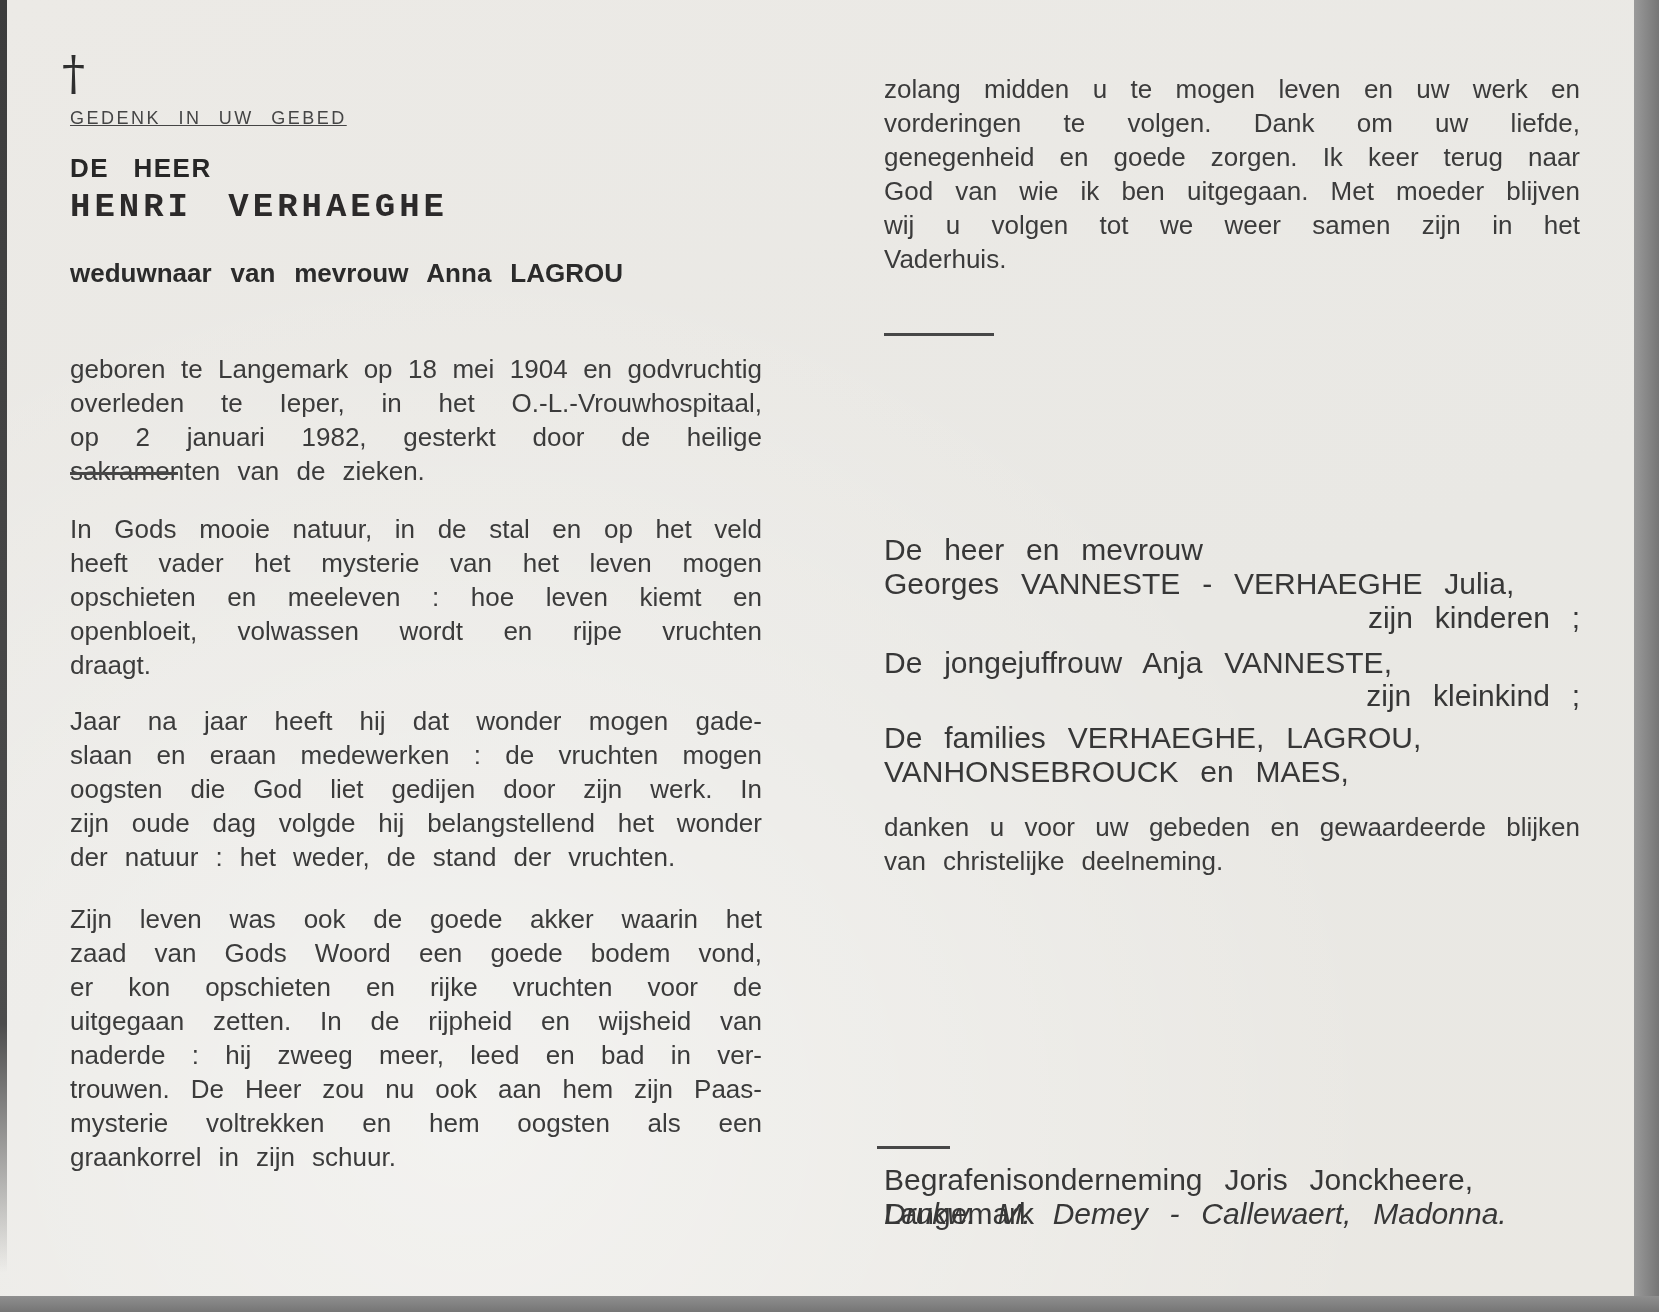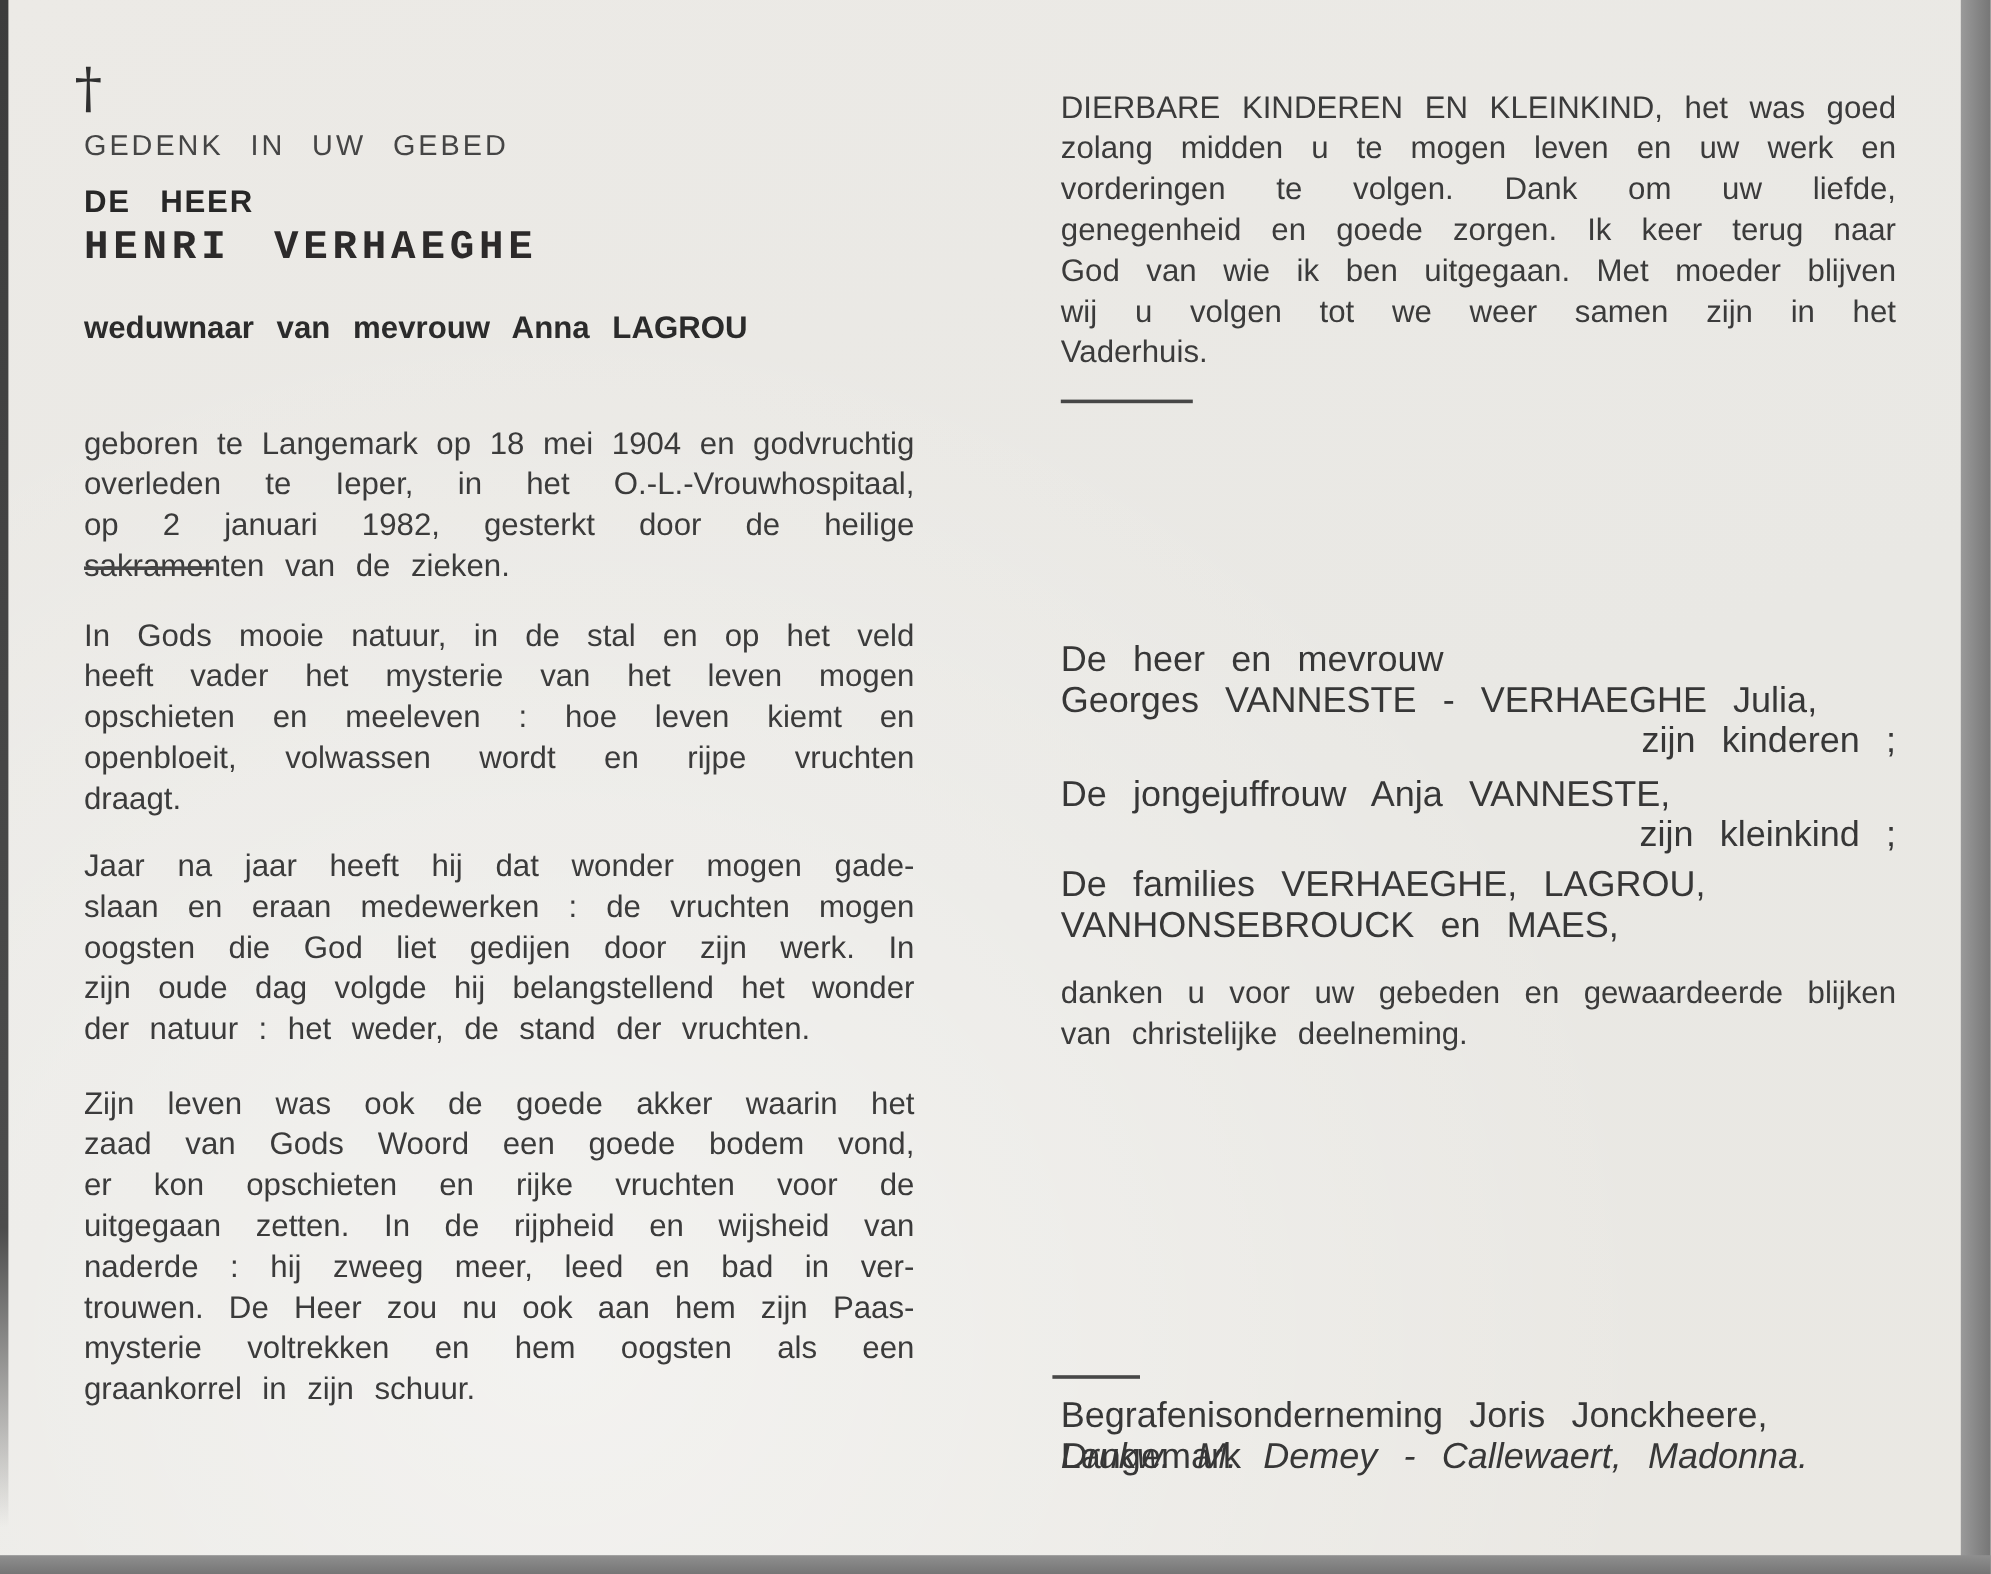--- a/index.html
+++ b/index.html
@@ -39,22 +39,23 @@
   .body-text { font-size: 26px; line-height: 34px; color: #3b3b3b; }
   .jline { text-align: justify; text-align-last: justify; }
   .jline:last-child { text-align-last: left; word-spacing: 0.38em; }
 
   .cross {
     font-family: "DejaVu Serif", serif;
     font-size: 46px; line-height: 46px; color: #2f2f2f;
     font-weight: 400;
   }
   .kicker {
-    font-size: 24px; letter-spacing: 2.5px; word-spacing: 0.55em;
+    font-size: 18px; letter-spacing: 2.5px; word-spacing: 0.55em;
     color: #454545;
+    text-decoration: underline;
   }
   .honorific {
     font-size: 26px; font-weight: 700; letter-spacing: 1.5px;
     word-spacing: 0.6em; color: #272727;
   }
   .deceased-name {
     font-family: Liberation Mono, monospace;
     font-size: 34px; font-weight: 700; letter-spacing: 4px;
     word-spacing: 0.35em; color: #2c2a2a; white-space: nowrap;
   }
@@ -116,21 +117,20 @@
         <div class="jline">uitgegaan zetten. In de rijpheid en wijsheid van</div>
         <div class="jline">naderde : hij zweeg meer, leed en bad in ver-</div>
         <div class="jline">trouwen. De Heer zou nu ook aan hem zijn Paas-</div>
         <div class="jline">mysterie voltrekken en hem oogsten als een</div>
         <div class="jline">graankorrel in zijn schuur.</div>
       </div>
   </div>
 
   <div class="col col-right">
     <div class="block body-text" style="top:72px;">
-        <div class="jline">DIERBARE KINDEREN EN KLEINKIND, het was goed</div>
         <div class="jline">zolang midden u te mogen leven en uw werk en</div>
         <div class="jline">vorderingen te volgen. Dank om uw liefde,</div>
         <div class="jline">genegenheid en goede zorgen. Ik keer terug naar</div>
         <div class="jline">God van wie ik ben uitgegaan. Met moeder blijven</div>
         <div class="jline">wij u volgen tot we weer samen zijn in het</div>
         <div class="jline">Vaderhuis.</div>
       </div>
 
     <div class="block rule" style="top:333px; width:110px;"></div>
 

